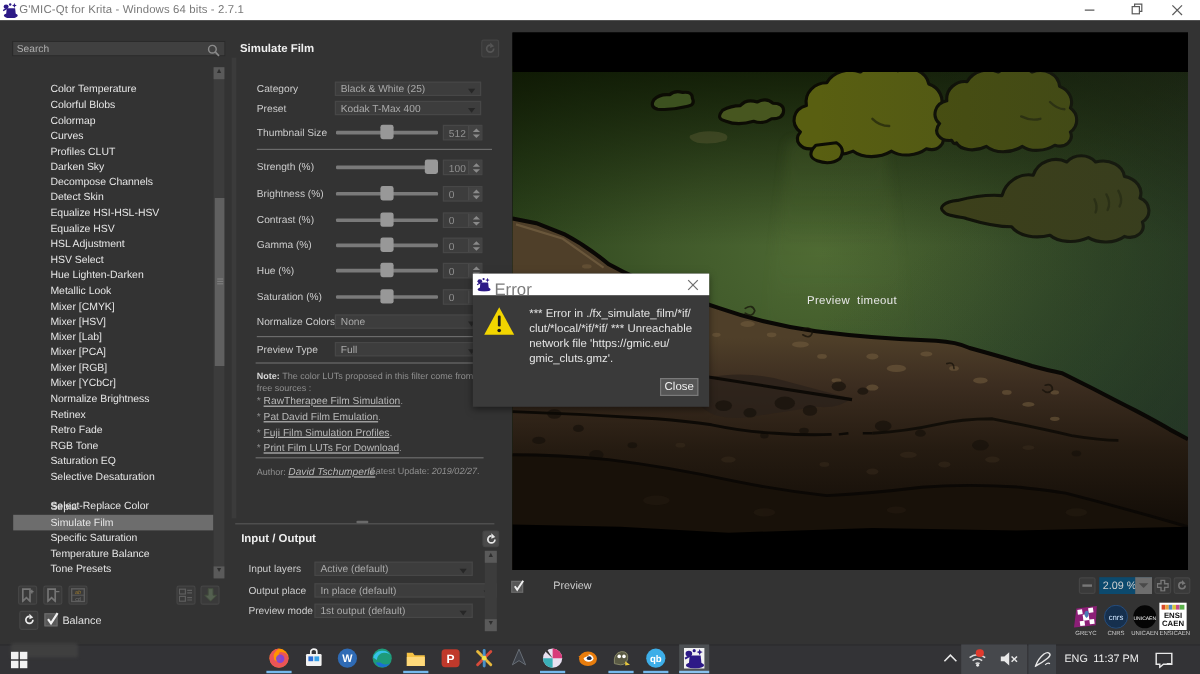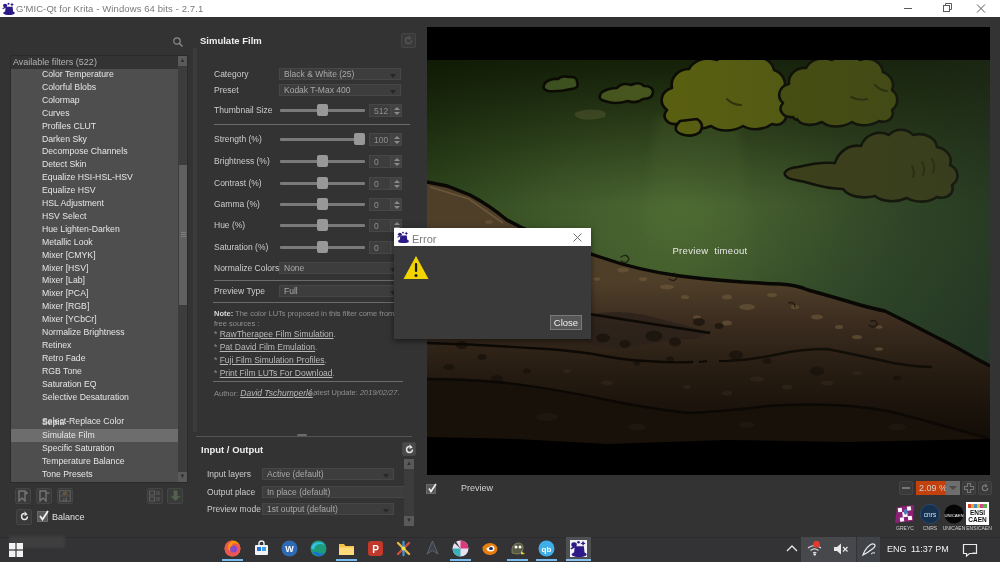--- a/index.html
+++ b/index.html
@@ -78,28 +78,26 @@
       <line x1="9" y1="8.5" x2="17" y2="8.5"></line>
       <rect x="48.5" y="5.5" width="6" height="6"></rect>
       <path d="M50.5 5.5 v-2 h6 v6 h-2"></path>
       <line x1="82" y1="4.5" x2="90" y2="12.5"></line>
       <line x1="90" y1="4.5" x2="82" y2="12.5"></line>
     </g>
   </svg>
 
   <div class="abs" id="leftpanel"></div>
   <div class="abs" style="left:193px;top:48px;width:4px;height:384px;background:#3b3b3b;"></div>
+  <div class="abs searchbox">Search</div>
   <svg class="abs" style="left:172px;top:36px" width="12" height="12" viewBox="0 0 12 12">
     <circle cx="5" cy="5" r="3.2" fill="none" stroke="#8a8a8a" stroke-width="1.2"></circle>
     <line x1="7.5" y1="7.5" x2="10.5" y2="10.5" stroke="#8a8a8a" stroke-width="1.4"></line>
   </svg>
 
-  <div class="abs" id="listframe">
-    <div class="abs" id="listheader">Available filters (522)</div>
-  </div>
 
   <div class="abs" id="fitems" style="left:10px; top:55px; width:168px; height:428px; overflow:hidden;">
   <div class="fitem" style="top:14.0px;">Color Temperature</div>
   <div class="fitem" style="top:26.9px;">Colorful Blobs</div>
   <div class="fitem" style="top:39.8px;">Colormap</div>
   <div class="fitem" style="top:52.7px;">Curves</div>
   <div class="fitem" style="top:65.6px;">Profiles CLUT</div>
   <div class="fitem" style="top:78.5px;">Darken Sky</div>
   <div class="fitem" style="top:91.4px;">Decompose Channels</div>
   <div class="fitem" style="top:104.3px;">Detect Skin</div>
@@ -436,21 +434,21 @@
   <div class="abs" style="left:640px;top:245px;width:140px;text-align:center;font-size:9.5px;color:#e8e8e8;letter-spacing:0.3px;">Preview&nbsp; timeout</div>
 
   <div class="abs" style="left:426px;top:484px;width:10px;height:10px;background:#585858;border:1px solid #6a6a6a;"></div>
   <svg class="abs" style="left:427px;top:482px" width="11" height="12" viewBox="0 0 11 12">
     <path d="M2,6.5 L4,9.5 L9,2" fill="none" stroke="#f0f0f0" stroke-width="1.6"></path>
   </svg>
   <div class="abs" style="left:441px;top:483px;font-size:9px;color:#cfcfcf;margin-left:20px;">Preview</div>
 
   <div class="abs tbtn" style="left:899px;top:481px;width:14px;height:14px;"></div>
   <div class="abs" style="left:902px;top:486.5px;width:8px;height:2px;border:1px solid #777;"></div>
-  <div class="abs" style="left:916px;top:481px;width:44px;height:14px;background:#c2410c;color:#cfcfcf;font-size:9px;padding:2px 0 0 3px;">2.09 %</div>
+  <div class="abs" style="left:916px;top:481px;width:44px;height:14px;background:#0c4a6e;color:#cfcfcf;font-size:9px;padding:2px 0 0 3px;">2.09 %</div>
   <div class="abs" style="left:946px;top:481px;width:14px;height:14px;background:#6e6e6e;"></div>
   <div class="abs" style="left:949px;top:486px;width:0;height:0;border-left:4px solid transparent;border-right:4px solid transparent;border-top:4.5px solid #4a4a4a;"></div>
   <div class="abs tbtn" style="left:962px;top:481px;width:14px;height:14px;"></div>
   <svg class="abs" style="left:964px;top:483px" width="10" height="10" viewBox="0 0 10 10">
     <path d="M3.5,0.5 h3 v3 h3 v3 h-3 v3 h-3 v-3 h-3 v-3 h3 Z" fill="none" stroke="#777" stroke-width="1.2"></path>
   </svg>
   <div class="abs tbtn" style="left:978px;top:481px;width:14px;height:14px;"></div>
   <svg class="abs" style="left:980px;top:483px" width="10" height="10" viewBox="0 0 24 24">
     <path d="M12,4 a8,8 0 1 0 8,8 h-3.2 a4.8,4.8 0 1 1 -4.8,-4.8 Z" fill="#777"></path>
     <path d="M12,0.8 L19,7.6 12,11 Z" fill="#777"></path>
@@ -502,30 +500,31 @@
   <svg class="abs" style="left:397px;top:231px" width="12" height="12" viewBox="0 0 13 13">
     <g fill="#2d1a87">
       <ellipse cx="7" cy="11" rx="5.8" ry="2.1"></ellipse>
       <path d="M3.6 4.8 L10.6 4.8 L11.3 11.4 L3 11.4 Z"></path>
       <ellipse cx="3.1" cy="3.6" rx="2.1" ry="1.8"></ellipse>
       <rect x="0.4" y="5.3" width="3.6" height="1.2" transform="rotate(-30 2.2 5.9)"></rect>
       <circle cx="6.5" cy="1.7" r="1"></circle>
       <path d="M10 0.6 l0.6 1.4 1.4 0.6 -1.4 0.6 -0.6 1.4 -0.6 -1.4 -1.4 -0.6 1.4 -0.6 Z"></path>
     </g>
   </svg>
-  <div class="abs" style="left:412px;top:233px;font-size:11px;color:#7a7a7a;">Error</div>
+  <div class="abs" style="left:412px;top:233px;font-size:14px;color:#7a7a7a;">Error</div>
   <svg class="abs" style="left:572px;top:232px" width="11" height="11" viewBox="0 0 11 11">
     <line x1="1.5" y1="1.5" x2="9.5" y2="9.5" stroke="#6e6e6e" stroke-width="1"></line>
     <line x1="9.5" y1="1.5" x2="1.5" y2="9.5" stroke="#6e6e6e" stroke-width="1"></line>
   </svg>
   <svg class="abs" style="left:402px;top:254px" width="28" height="28" viewBox="0 0 28 28">
     <path d="M14 2 L26.5 25 L1.5 25 Z" fill="#f2d500"></path>
     <rect x="12.9" y="9" width="2.3" height="9" rx="1" fill="#1a1a1a"></rect>
     <circle cx="14" cy="21.4" r="1.5" fill="#1a1a1a"></circle>
   </svg>
+  <div class="abs" style="left:441px;top:256px;width:142px;font-size:9.5px;line-height:12.6px;color:#e4e4e4;">*** Error in ./fx_simulate_film/*if/ clut/*local/*if/*if/ *** Unreachable network file 'https://gmic.eu/ gmic_cluts.gmz'.</div>
   <div class="abs" style="left:550px;top:315px;width:32px;height:15px;background:#565656;border:1px solid #7a7a7a;color:#f0f0f0;font-size:9.5px;text-align:center;padding-top:1px;">Close</div>
 
   <div class="abs" id="taskbar"></div>
 
   <div class="abs" style="left:9px;top:536px;width:56px;height:12px;background:#3f3f3f;border-radius:2px;filter:blur(1.5px);"></div>
 
   <svg class="abs" style="left:9px;top:543px" width="14" height="14" viewBox="0 0 14 14">
     <g fill="#f2f2f2">
       <rect x="0" y="0" width="6.4" height="6.4"></rect>
         <rect x="7.6" y="0" width="6.4" height="6.4"></rect>

